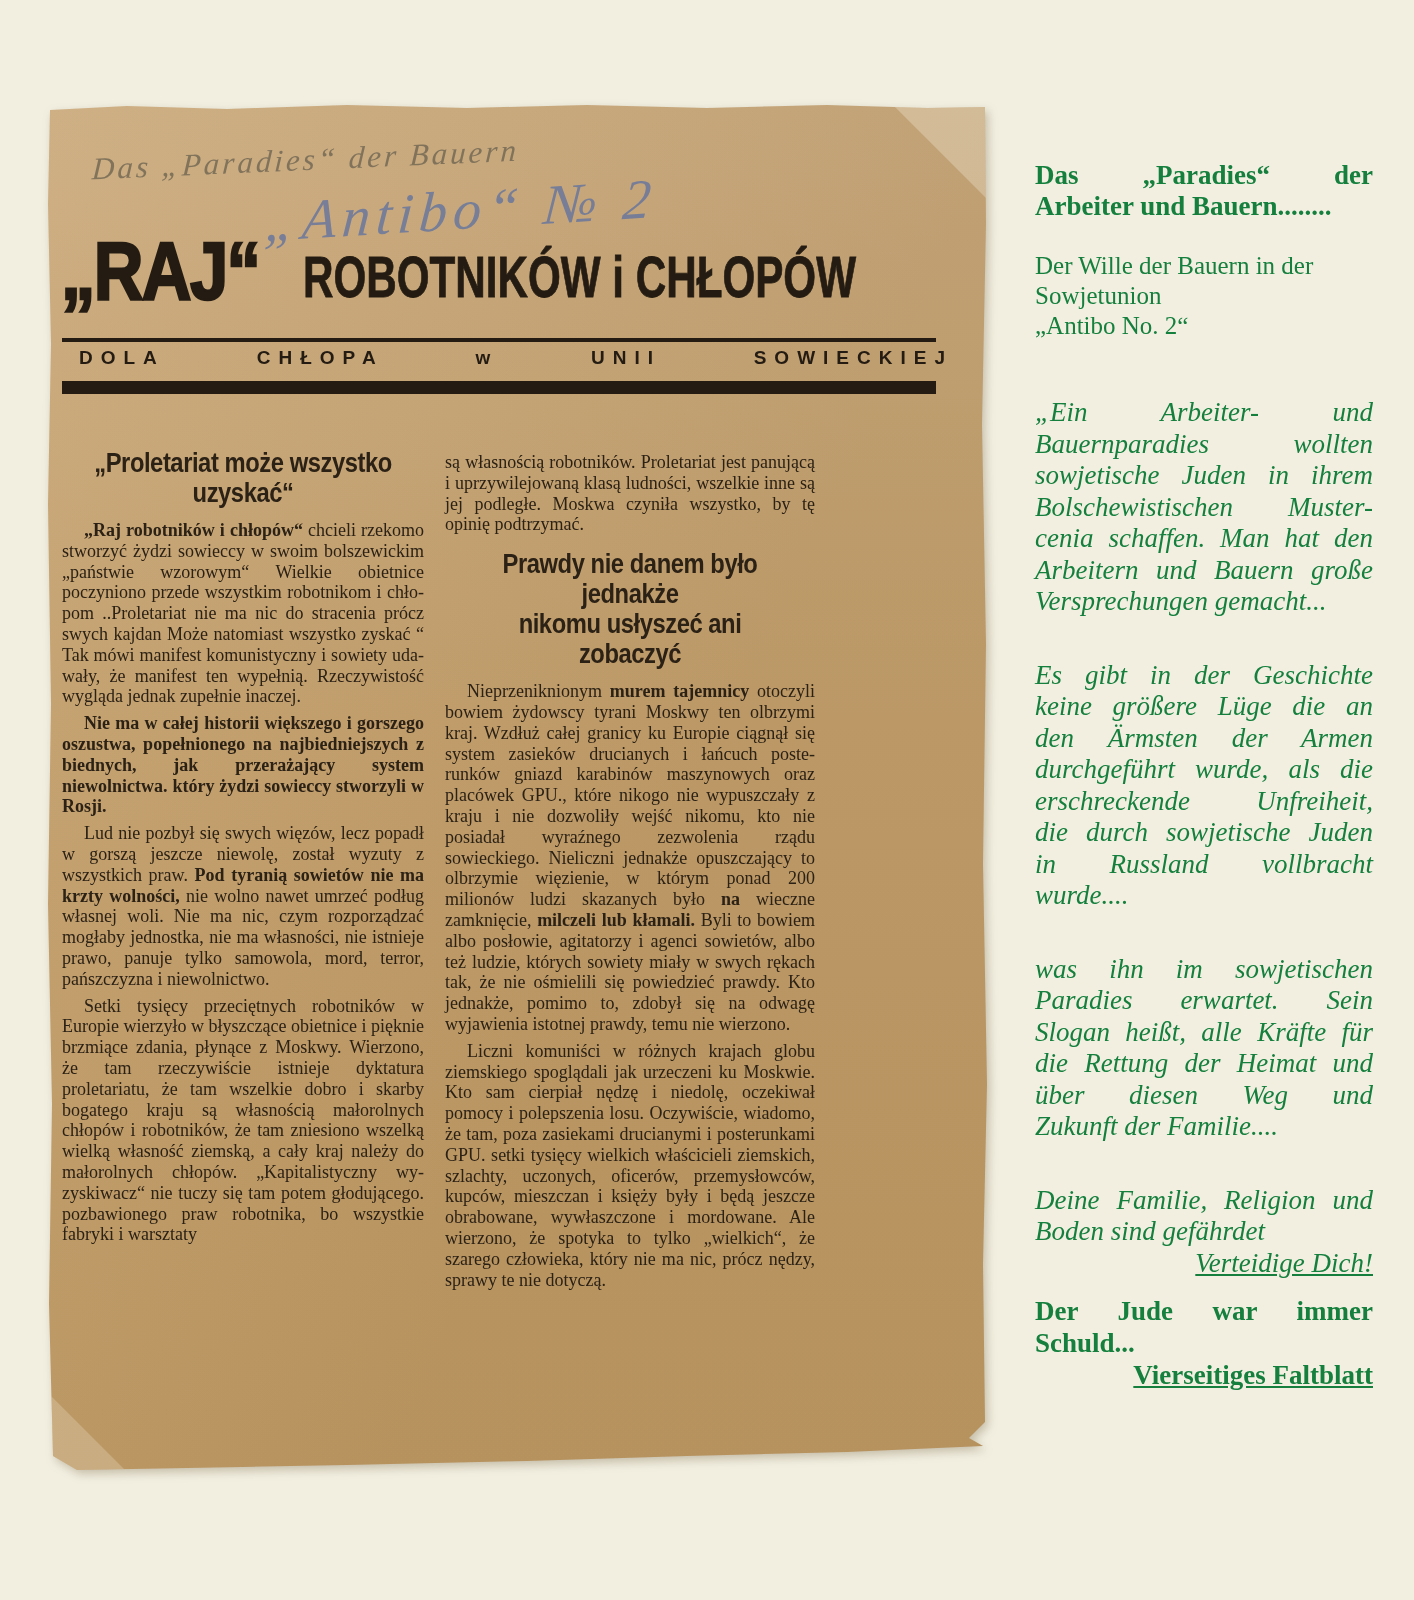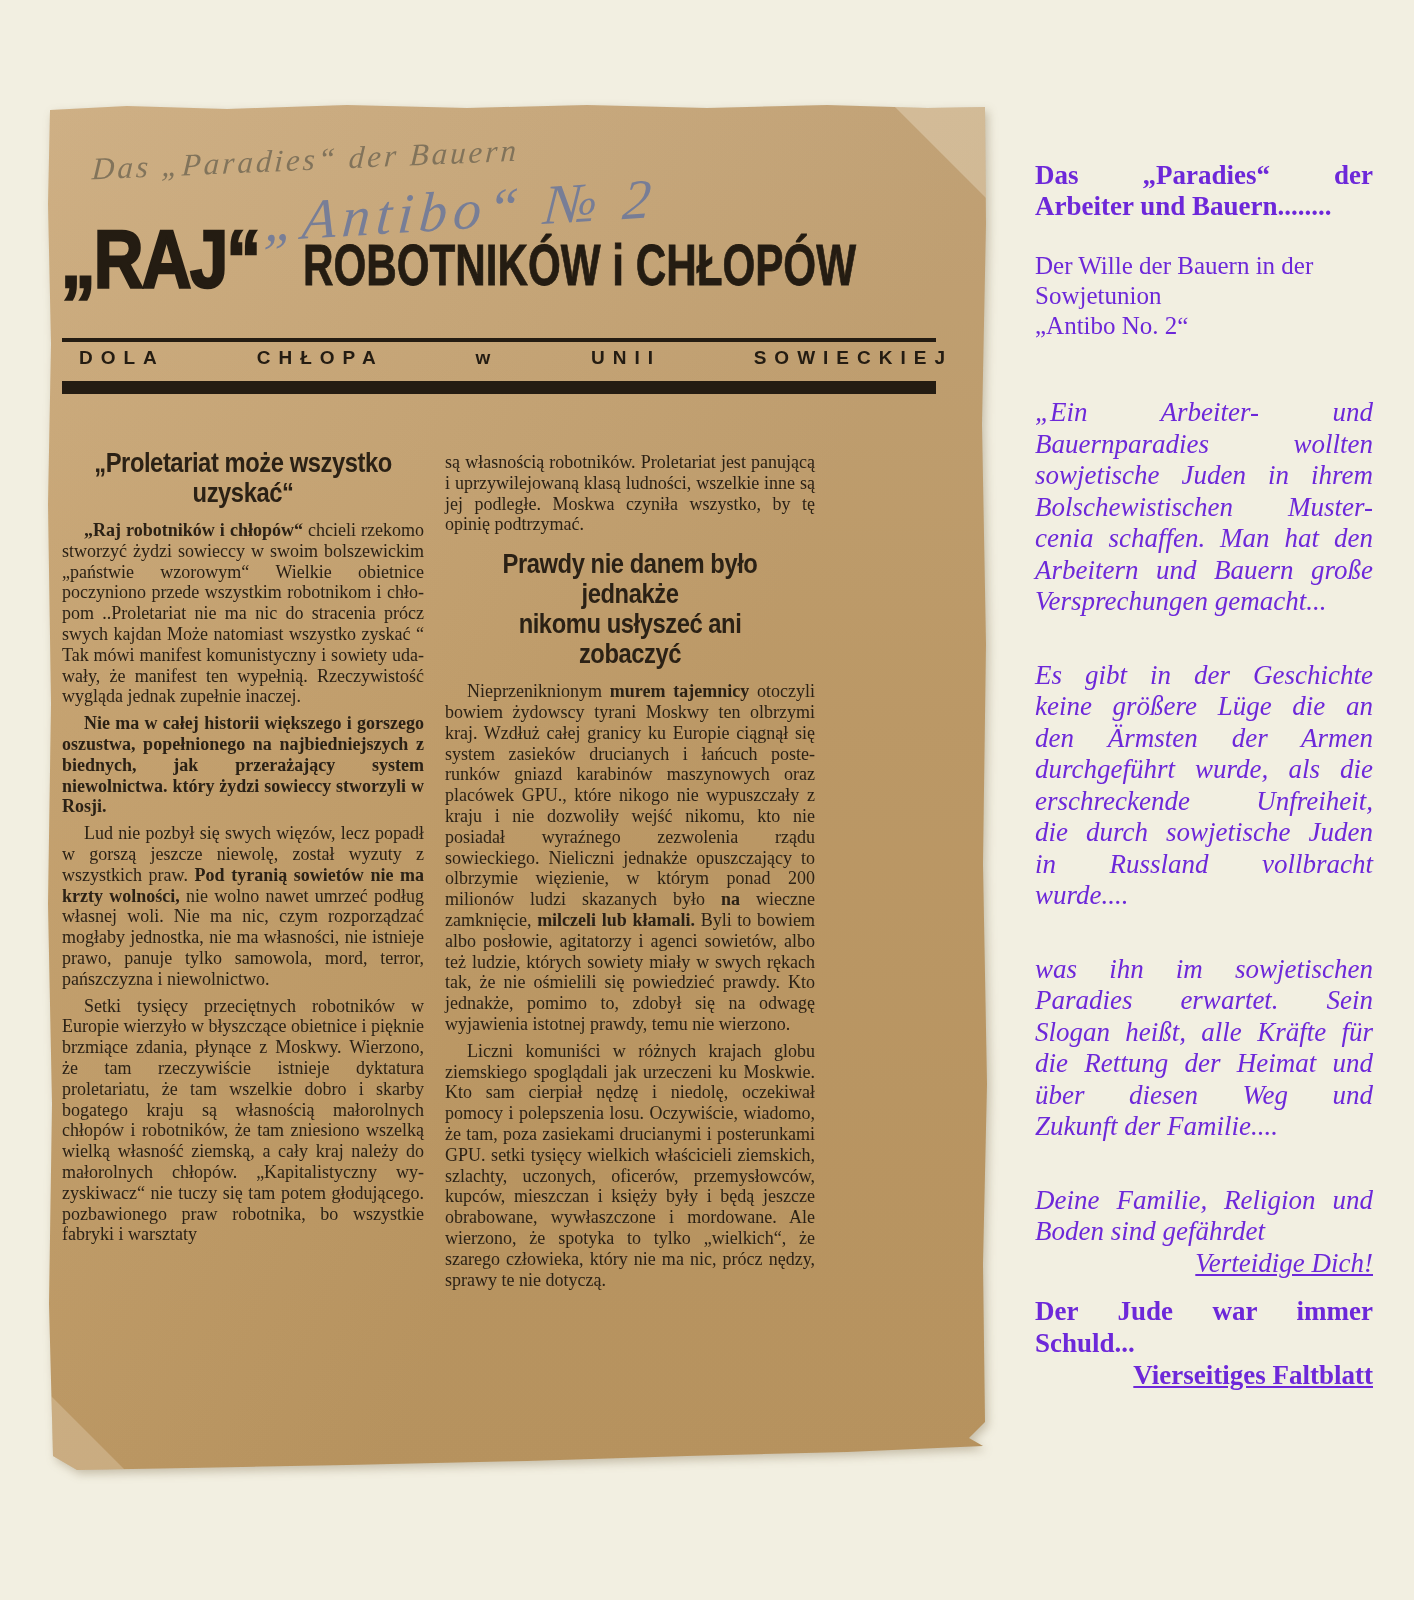--- a/index.html
+++ b/index.html
@@ -33,21 +33,21 @@
     border-color:transparent transparent transparent rgba(255,250,238,.22);
   }
   
   .hand{position:absolute;font-style:italic;white-space:nowrap;
     font-family:"Liberation Serif", serif;}
   .hand-pencil{left:45px;top:38px;font-size:31px;color:#756a55;opacity:.85;
     letter-spacing:3px;transform:rotate(-2.5deg) skewX(-6deg);}
   .hand-blue{left:218px;top:74px;font-size:56px;color:#64749e;opacity:.8;
     letter-spacing:6px;transform:rotate(-3.5deg) skewX(-8deg);}
   
-  .masthead{position:absolute;left:14px;top:116px;display:flex;align-items:flex-end;white-space:nowrap;}
+  .masthead{position:absolute;left:14px;top:128px;display:flex;align-items:flex-end;white-space:nowrap;}
   .title-quote{
     font-family:"Liberation Sans", sans-serif;font-weight:bold;font-size:82px;line-height:.95;
     letter-spacing:-2px;-webkit-text-stroke:2.5px #241c12;color:#241c12;
     display:inline-block;transform:scaleX(.84);transform-origin:left bottom;}
   .title-rest{
     font-family:"Liberation Sans", sans-serif;font-weight:bold;font-size:57px;line-height:1;
     -webkit-text-stroke:.8px #241c12;color:#241c12;margin-left:6px;
     display:inline-block;transform:scaleX(.74);transform-origin:left bottom;
     position:relative;top:-4px;}
   .rule-thin{position:absolute;left:15px;top:234px;width:874px;height:4px;background:#241c12;}
@@ -63,21 +63,21 @@
   .col p{margin:0 0 6px;text-indent:22px;hyphens:manual;}
   .col p.noindent{text-indent:0;}
   .col .b{font-weight:bold;}
   .col-heading{
     font-family:"Liberation Sans", sans-serif;font-weight:bold;font-size:27px;line-height:30px;
     text-align:center;transform:scaleX(.88);transform-origin:center top;
     margin-bottom:12px;letter-spacing:-.5px;}
   .col2 .col-heading{margin-top:14px;}
   .col-heading .ln{text-align:center;}
   
-  .caption{position:absolute;left:1035px;top:160px;width:338px;color:#6d28d9;
+  .caption{position:absolute;left:1035px;top:160px;width:338px;color:#15803d;
     font-family:"Liberation Serif", serif;}
   .cap-title{font-weight:bold;font-size:27px;line-height:31px;}
   .cap-sub{margin-top:29px;font-size:25px;line-height:30px;}
   .cap-italic{margin-top:42px;font-style:italic;font-size:27px;line-height:31.5px;}
   .cap-italic.first{margin-top:56px;}
   .cap-bold{margin-top:16px;font-weight:bold;font-size:27px;line-height:32px;}
   .ln{min-height:1em;}
   .jf{text-align:justify;text-align-last:justify;}
   .callout-right{text-align:right;text-decoration:underline;}
 </style>

